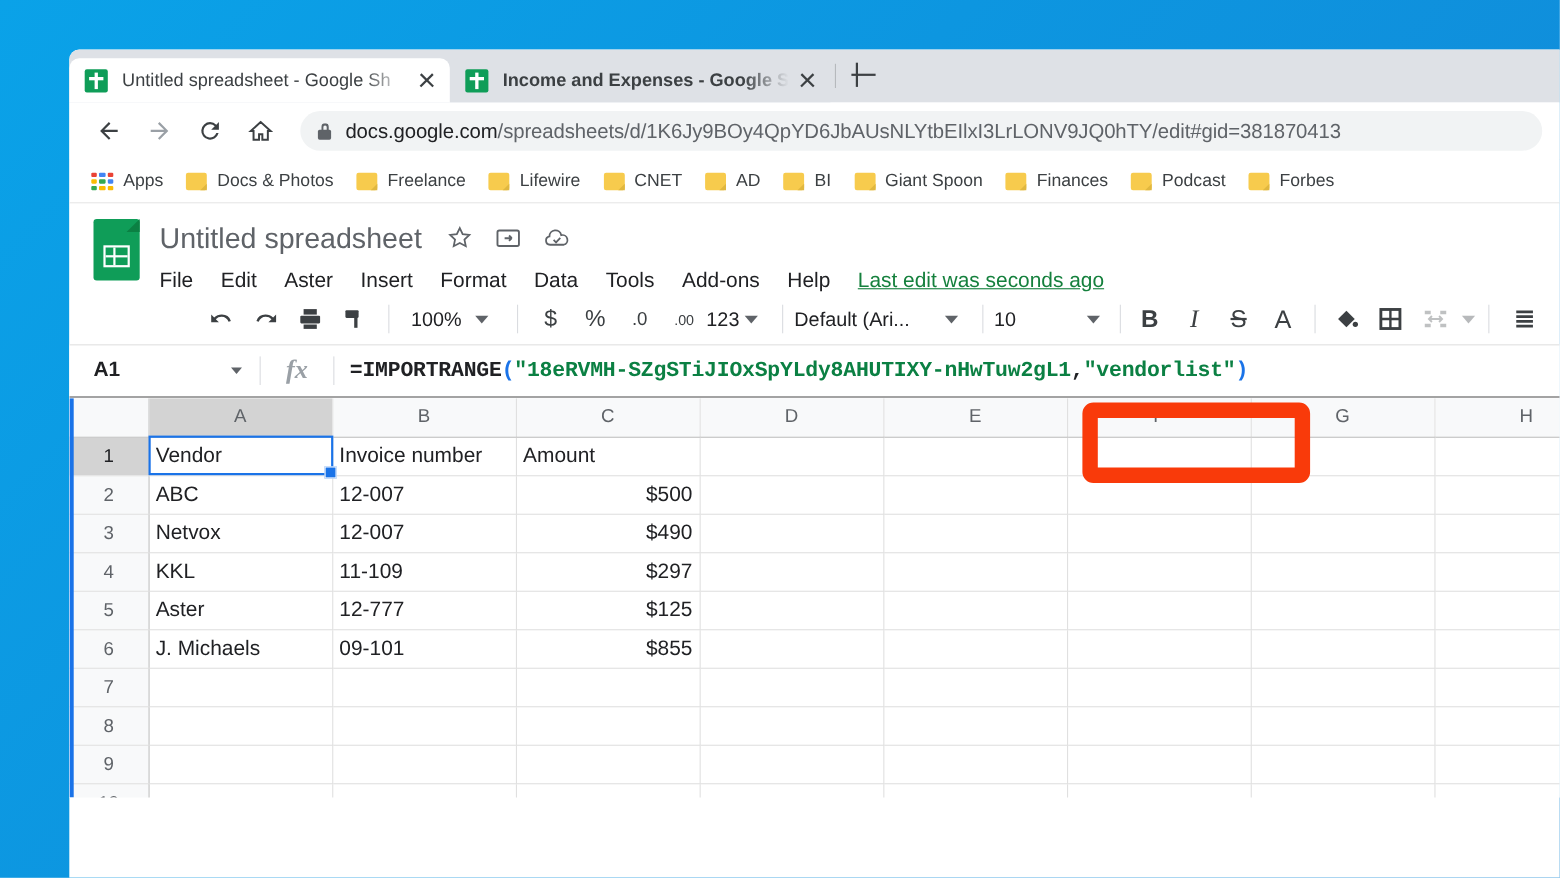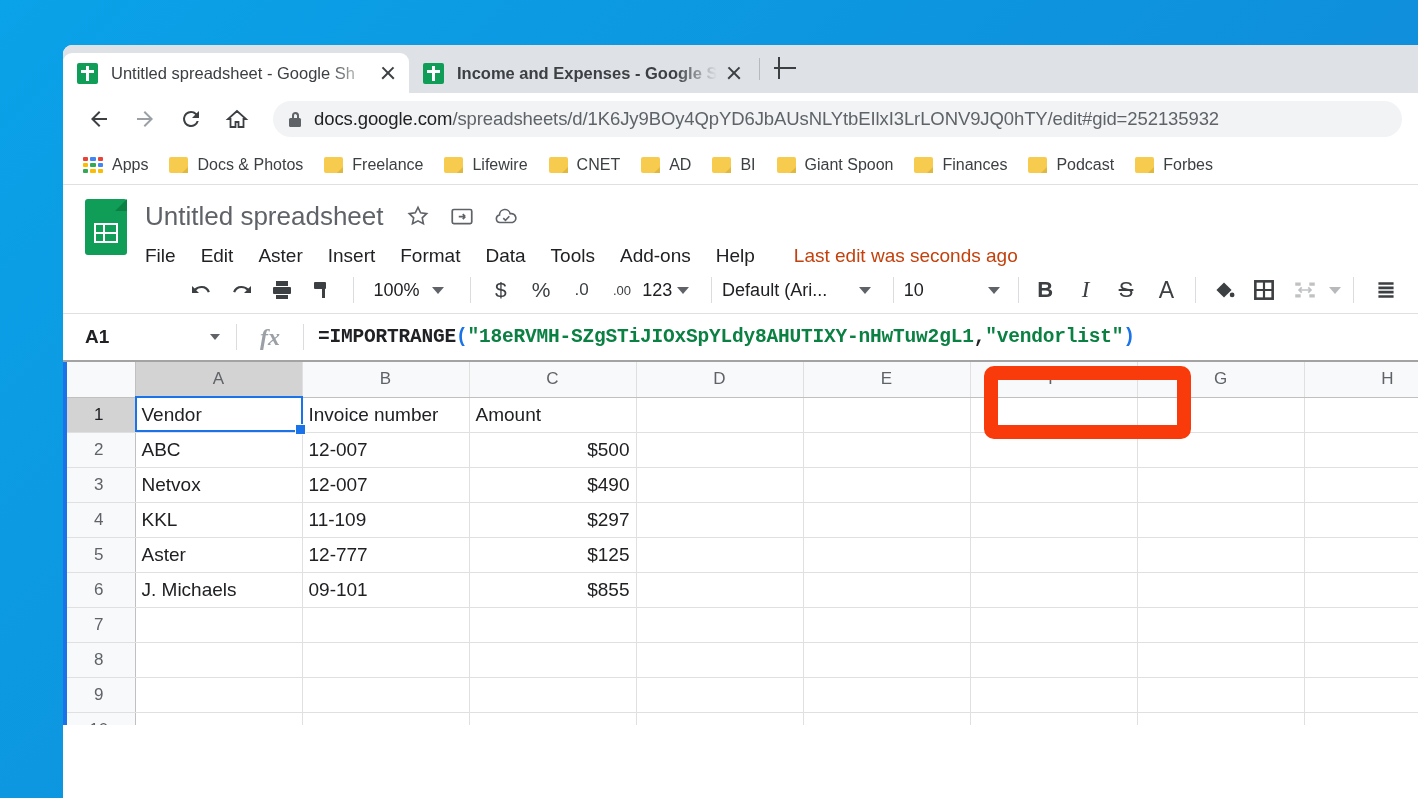--- a/index.html
+++ b/index.html
@@ -135,21 +135,21 @@
     border: 2px solid #fff;
   }
   .doclogo .grid::before { content: ""; position: absolute; left: 0; top: 7px; width: 20px; height: 2px; background: #fff; }
   .doclogo .grid::after  { content: ""; position: absolute; left: 7px; top: 0; width: 2px; height: 16px; background: #fff; }
 
   .titlerow { display: flex; align-items: center; height: 34px; }
   .doctitle { font-size: 26px; color: #5f6368; margin-right: 22px; cursor: text; }
   .hicon { width: 26px; height: 26px; margin-right: 18px; position: relative; cursor: pointer; }
   .menurow { display: flex; align-items: center; height: 34px; margin-top: 6px; }
   .menuitem { font-size: 19px; color: #202124; margin-right: 25px; cursor: pointer; }
-  .lastedit { font-size: 19px; color: #c2410c; margin-left: 14px; cursor: pointer; }
+  .lastedit { font-size: 19px; color: #15803d; text-decoration: underline; cursor: pointer; }
 
   
   .stoolbar {
     height: 46px; display: flex; align-items: center;
     padding: 0 12px 0 118px; gap: 0px; position: relative;
   }
   .tbtn { width: 44px; height: 36px; display: flex; align-items: center; justify-content: center; cursor: pointer; }
   .tdiv { width: 1px; height: 26px; background: #dadce0; margin: 0 10px; }
   .tsel { display: flex; align-items: center; cursor: pointer; height: 36px; }
   .tsel .lab { font-size: 18px; color: #202124; }
@@ -260,21 +260,21 @@
     <span class="navicon">
       <svg width="24" height="24" viewBox="0 0 24 24">
           <path d="M12 4 3 12h2.5v8h5v-5h3v5h5v-8H21z" fill="none" stroke="#3c4043" stroke-width="1.8"></path>
         </svg>
     </span>
     <div class="omnibox">
       <span class="lock">
         <span class="shackle"></span>
           <span class="body"></span>
       </span>
-      <span class="url"><span>docs.google.com</span><span class="dim">/spreadsheets/d/1K6Jy9BOy4QpYD6JbAUsNLYtbEIlxI3LrLONV9JQ0hTY/edit#gid=252135932</span></span>
+      <span class="url"><span>docs.google.com</span><span class="dim">/spreadsheets/d/1K6Jy9BOy4QpYD6JbAUsNLYtbEIlxI3LrLONV9JQ0hTY/edit#gid=381870413</span></span>
     </div>
   </div>
 
   <div class="bookmarks">
     <div class="bm">
       <span class="appsgrid">
         <i style="background:#ea4335"></i>
           <i style="background:#4285f4"></i>
           <i style="background:#ea4335"></i>
         <i style="background:#fbbc04"></i>

